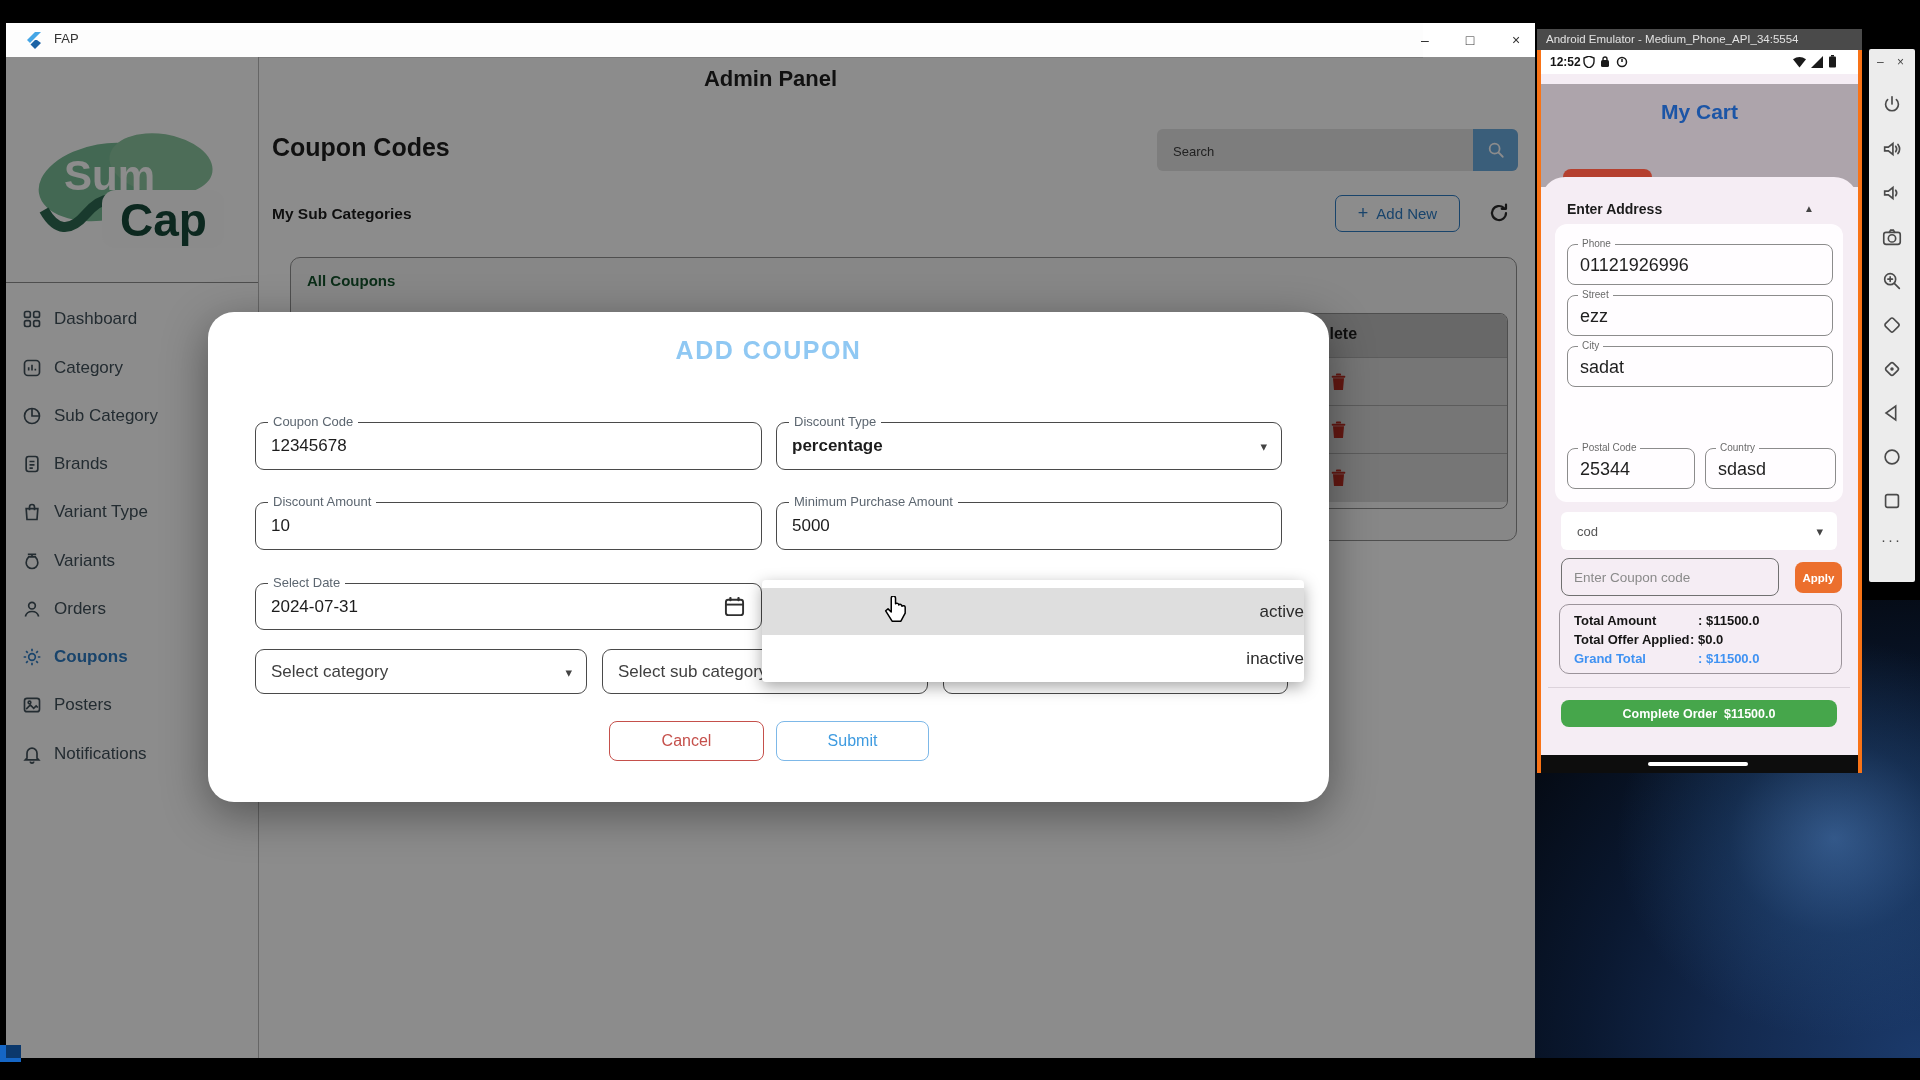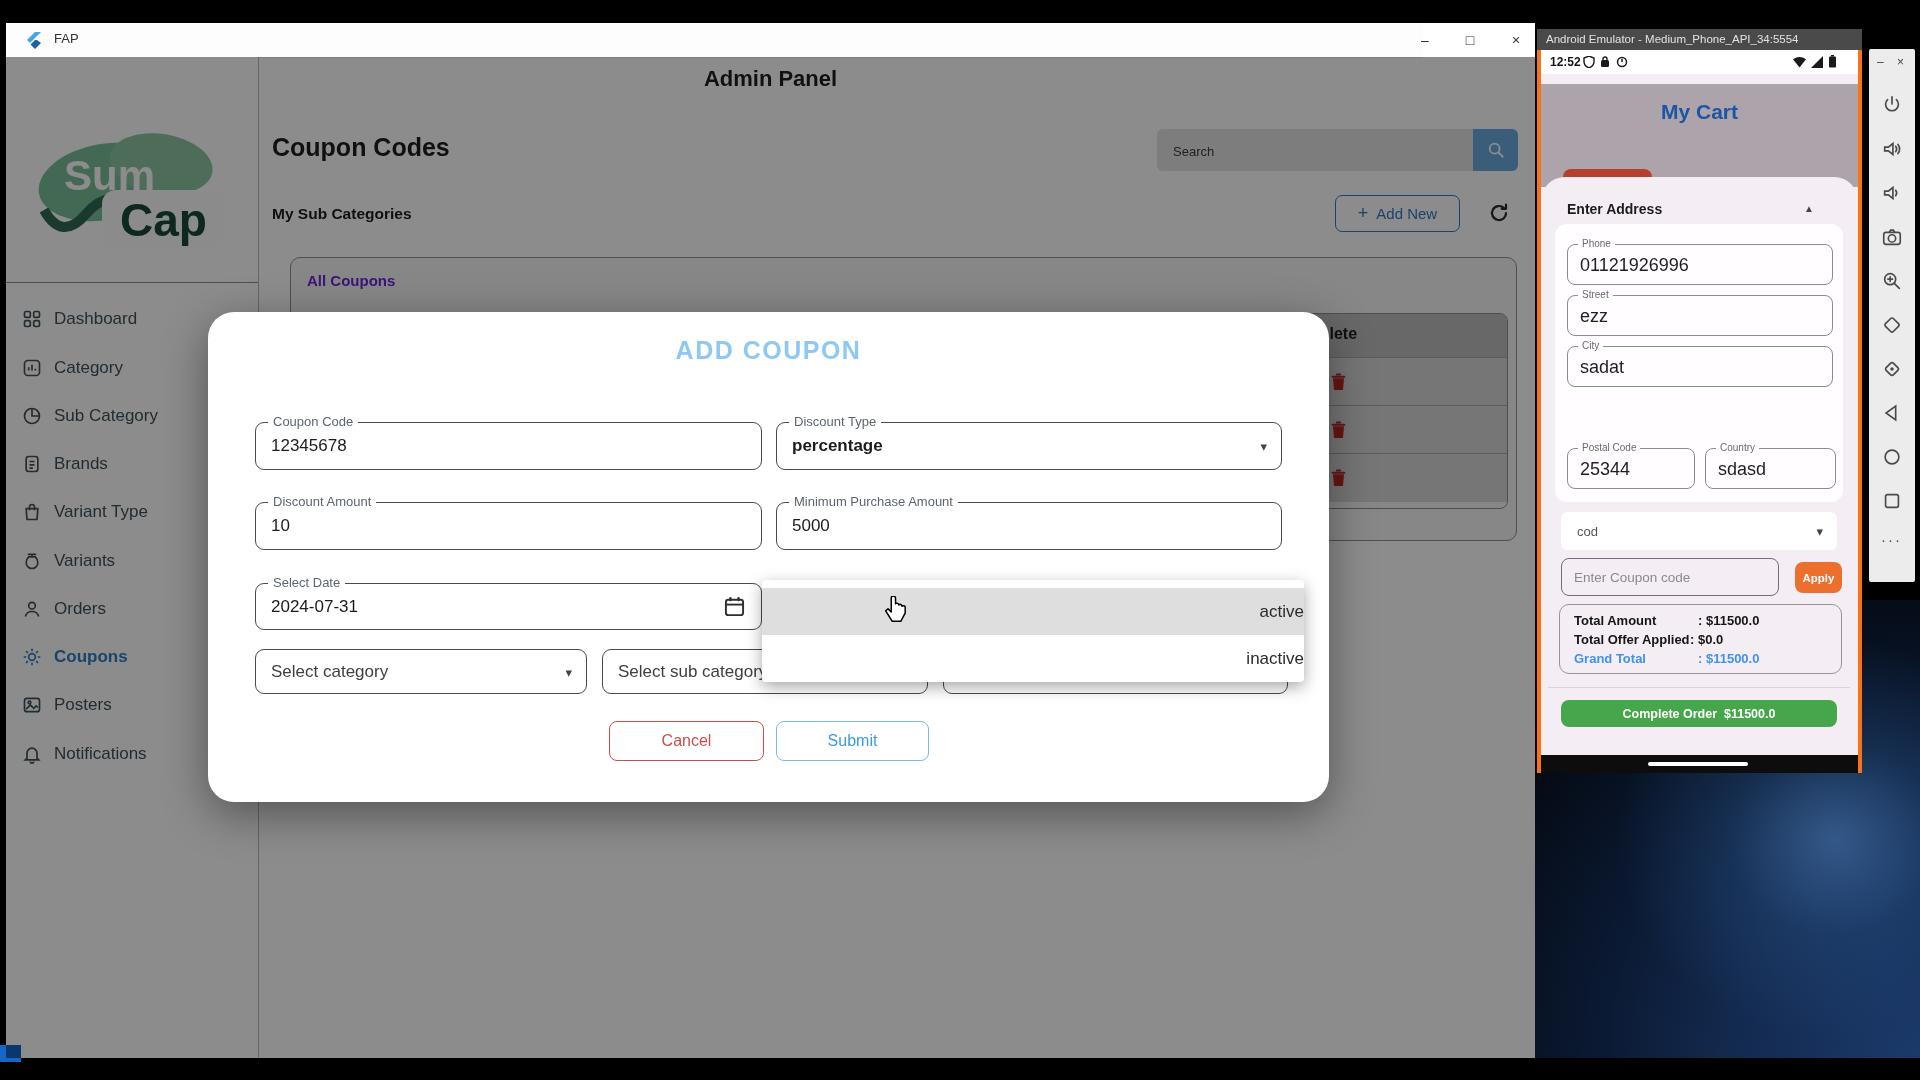--- a/index.html
+++ b/index.html
@@ -19,21 +19,21 @@
   .main-title{left:6px;top:66px;width:1529px;text-align:center;font-size:22px;font-weight:bold;color:#1f1f1f;z-index:2;}
   .page-title{left:272px;top:133px;font-size:25px;font-weight:600;color:#1e1e1e;z-index:2;}
   .searchbar{left:1157px;top:129px;width:361px;height:42px;background:#e4e4e4;border-radius:6px;z-index:2;}
   .searchbar input{position:absolute;left:14px;top:0;width:280px;height:42px;border:0;background:transparent;font-size:13px;color:#222;outline:none;font-family:inherit;}
   .searchbar input::placeholder{color:#3c3c3c;opacity:1;}
   .search-btn{right:0;top:0;width:45px;height:42px;background:#6aabdf;border-radius:0 6px 6px 0;display:flex;align-items:center;justify-content:center;}
   .subsec-title{left:272px;top:205px;font-size:15.5px;font-weight:bold;color:#1d1d1d;z-index:2;}
   .addnew{left:1335px;top:195px;width:123px;height:35px;border:1.5px solid #2e7cc4;border-radius:7px;color:#2e7cc4;font-size:15px;display:flex;align-items:center;justify-content:center;gap:8px;z-index:2;background:#fff;}
   .refresh{left:1487px;top:201px;z-index:2;}
   .coupon-card{left:290px;top:257px;width:1225px;height:282px;background:#f6f6f6;border:1px solid #909090;border-radius:10px;z-index:2;}
-  .cc-title{left:16px;top:14px;font-size:15px;font-weight:bold;color:#6d28d9;}
+  .cc-title{left:16px;top:14px;font-size:15px;font-weight:bold;color:#14532d;}
   .cc-table{left:10px;top:55px;width:1205px;height:194px;border:1px solid #8f8f8f;border-radius:8px;overflow:hidden;}
   .cc-head{left:0;top:0;width:1205px;height:43px;background:#bdbdbd;}
   .cc-headlabel{left:1007px;top:11px;font-size:16px;font-weight:bold;color:#1c1c1c;}
   .cc-row{left:0;width:1205px;height:48px;background:#d8d8d8;border-top:1px solid #a8a8a8;}
   .cc-trash{left:1028px;top:14px;}
   .dim{left:6px;top:57px;width:1529px;height:1001px;background:rgba(0,0,0,0.45);z-index:5;}
   
   .modal{left:208px;top:312px;width:1121px;height:490px;background:#fff;border-radius:26px;box-shadow:0 12px 45px rgba(0,0,0,.4);z-index:6;}
   .modal-title{left:0;top:24px;width:1121px;text-align:center;font-size:25px;font-weight:600;letter-spacing:1.5px;color:#8fc8f3;}
   .mf{border:1.6px solid #4a4a4a;border-radius:9px;background:#fff;}

